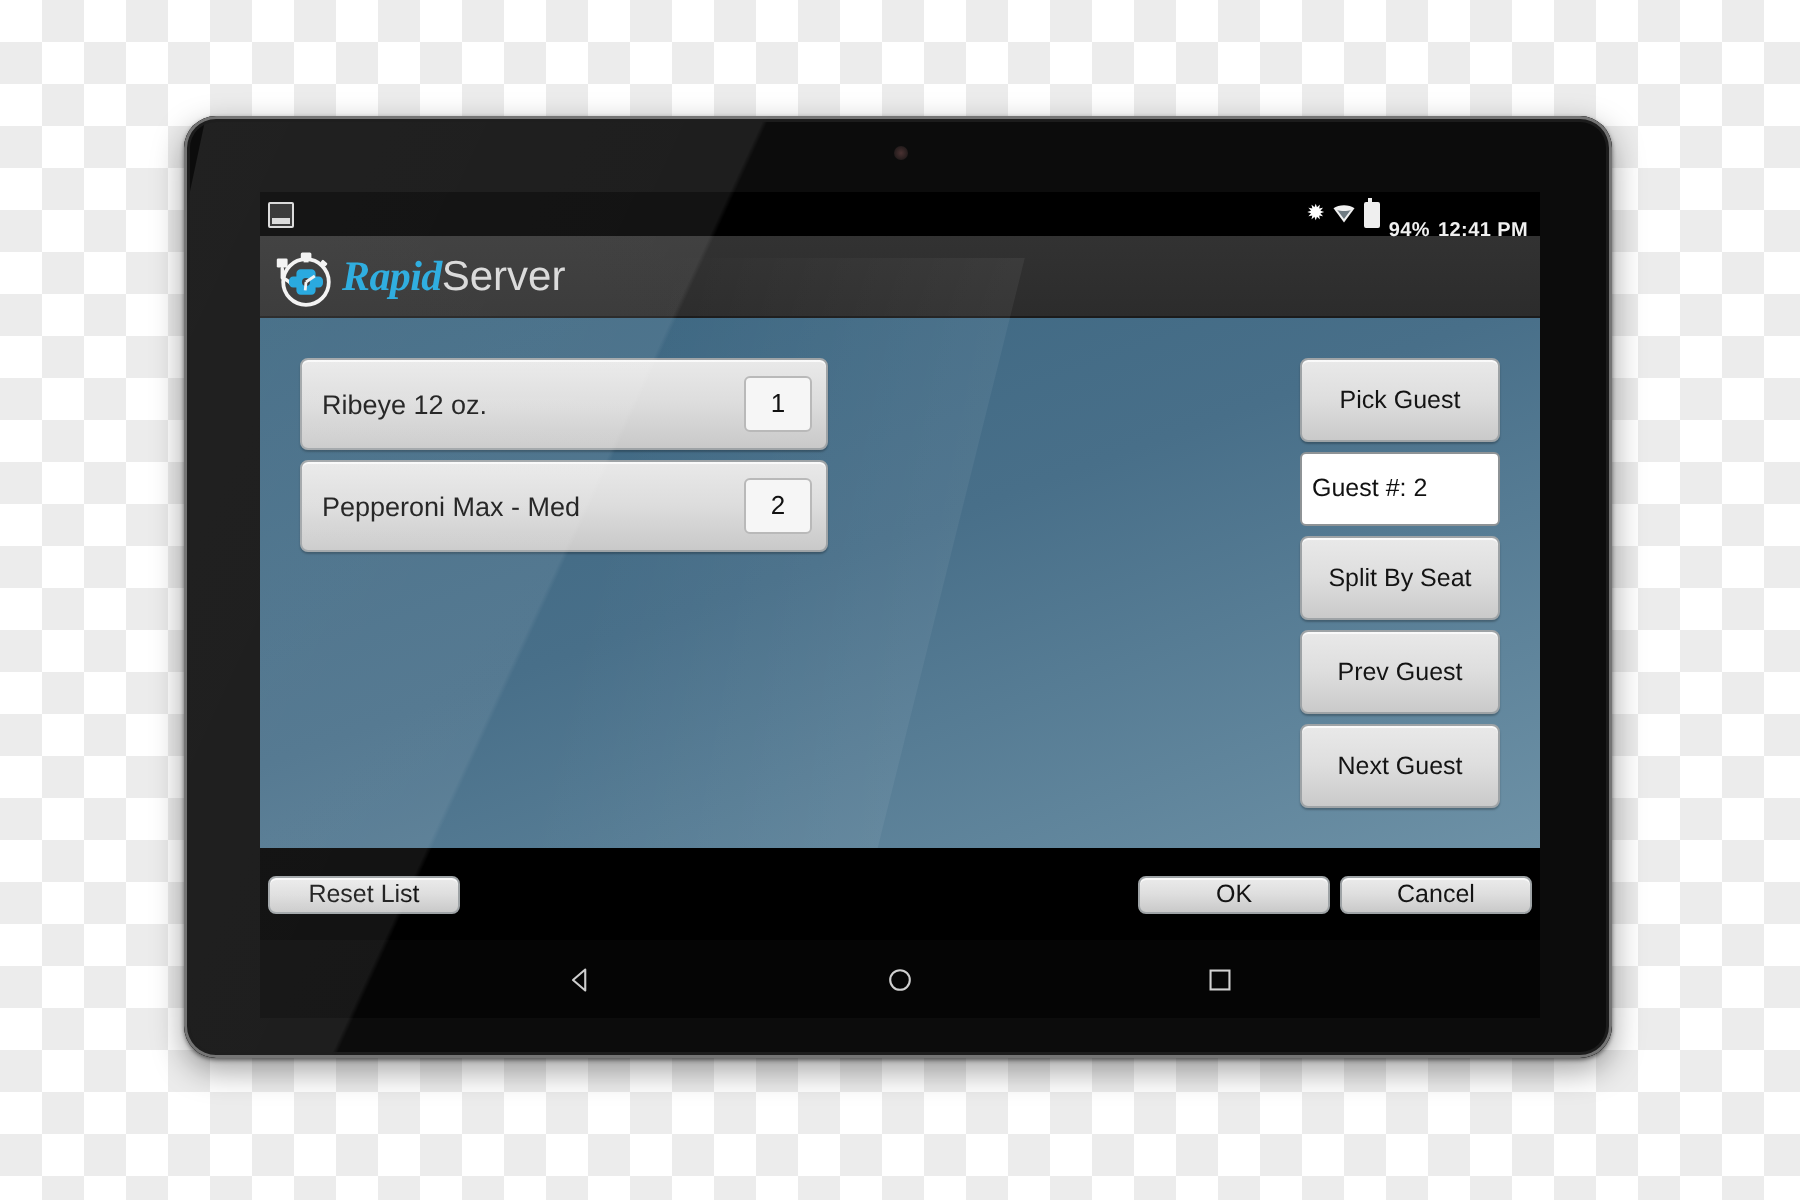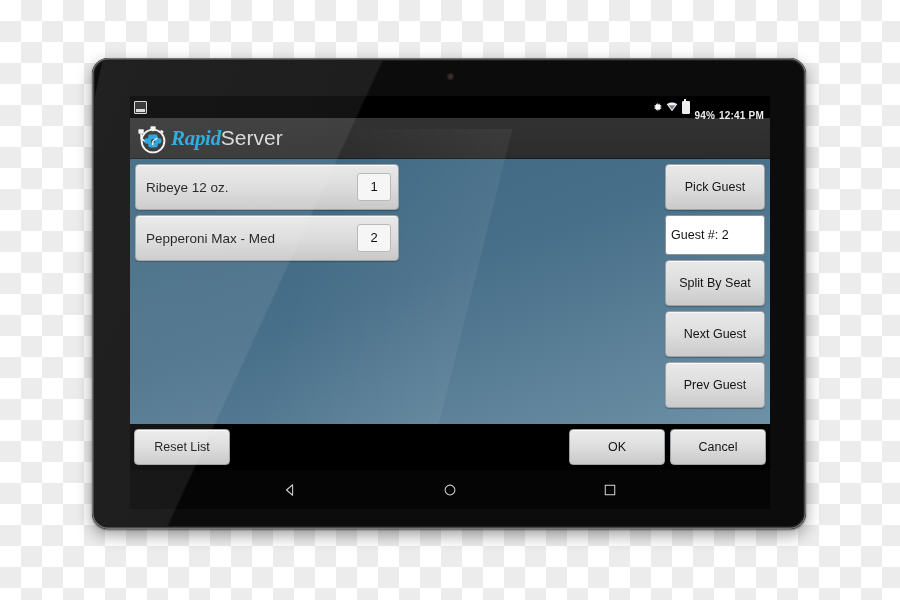--- a/index.html
+++ b/index.html
@@ -151,21 +151,21 @@
     font-family: "Liberation Sans", sans-serif;
     font-weight: normal;
     letter-spacing: 0px;
   }
 
   
   #content {
     position: relative;
     height: 265px;
     background: linear-gradient(160deg, #3a6580 0%, #486f89 45%, #6d91a6 100%);
-    padding: 5px;
+    padding: 20px;
     box-sizing: border-box;
     display: flex;
     gap: 5px;
   }
   #content-glare {
     position: absolute;
     left: 160px; top: -30px;
     width: 180px; height: 340px;
     transform: skewX(-14deg);
     background: linear-gradient(90deg, rgba(255,255,255,0.0) 0%, rgba(255,255,255,0.055) 100%);
@@ -253,21 +253,21 @@
   
   #actionbar {
     position: relative;
     height: 46px;
     background: #000;
     display: flex;
     align-items: center;
     padding: 0 4px;
   }
   .abtn {
-    height: 36px;
+    height: 19px;
     box-sizing: border-box;
     border-radius: 4px;
     border: 1px solid #9ea3a6;
     background: linear-gradient(180deg, #ebebeb 0%, #dedede 48%, #c9c9c9 100%);
     box-shadow: 0 1px 1px rgba(0,0,0,0.4), inset 0 1px 0 rgba(255,255,255,0.8);
     font-size: 12.5px;
     color: #141414;
     display: flex;
     align-items: center;
     justify-content: center;
@@ -354,22 +354,22 @@
             <span class="name">Pepperoni Max - Med</span>
             <span class="qty">2</span>
           </div>
 
         </div>
 
         <div id="guest-col">
           <div class="gbtn">Pick Guest</div>
           <div id="guest-num-field">Guest #: 2</div>
           <div class="gbtn">Split By Seat</div>
+          <div class="gbtn">Prev Guest</div>
           <div class="gbtn">Next Guest</div>
-          <div class="gbtn">Prev Guest</div>
         </div>
       </div>
 
       <div id="actionbar">
         <div class="abtn">Reset List</div>
         <div id="spacer"></div>
         <div class="abtn" id="ok-btn">OK</div>
         <div class="abtn">Cancel</div>
       </div>
 

